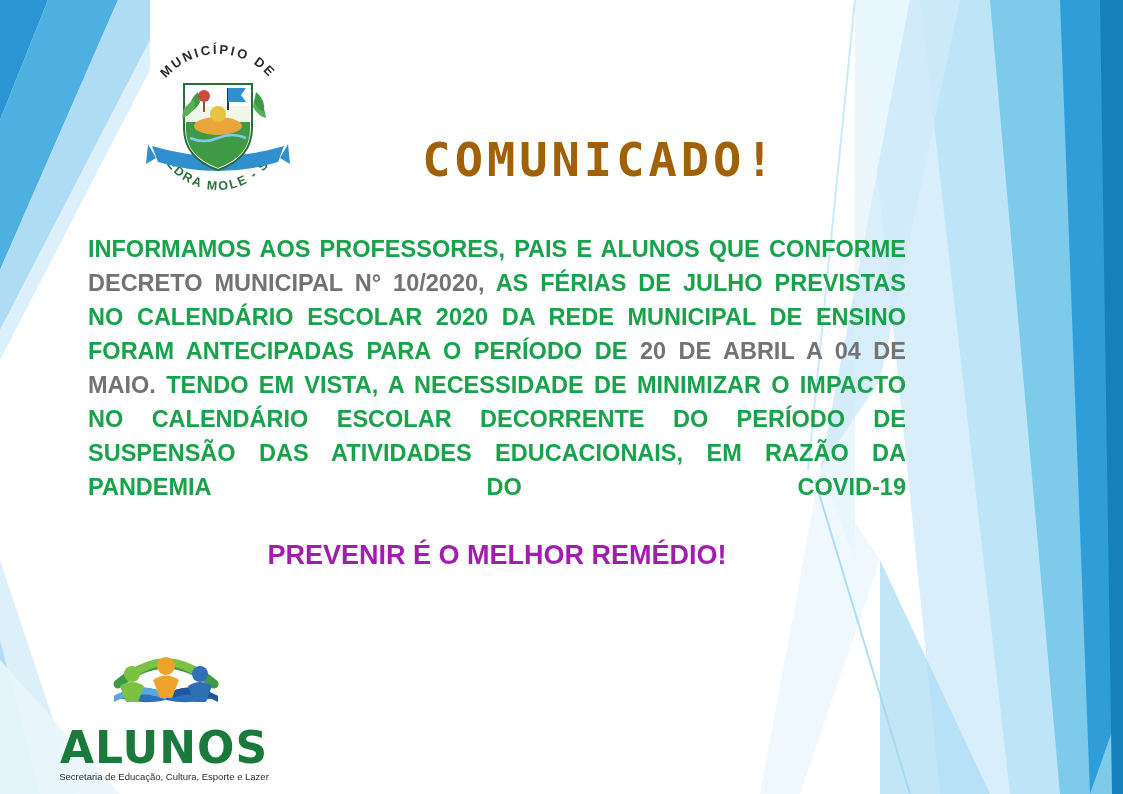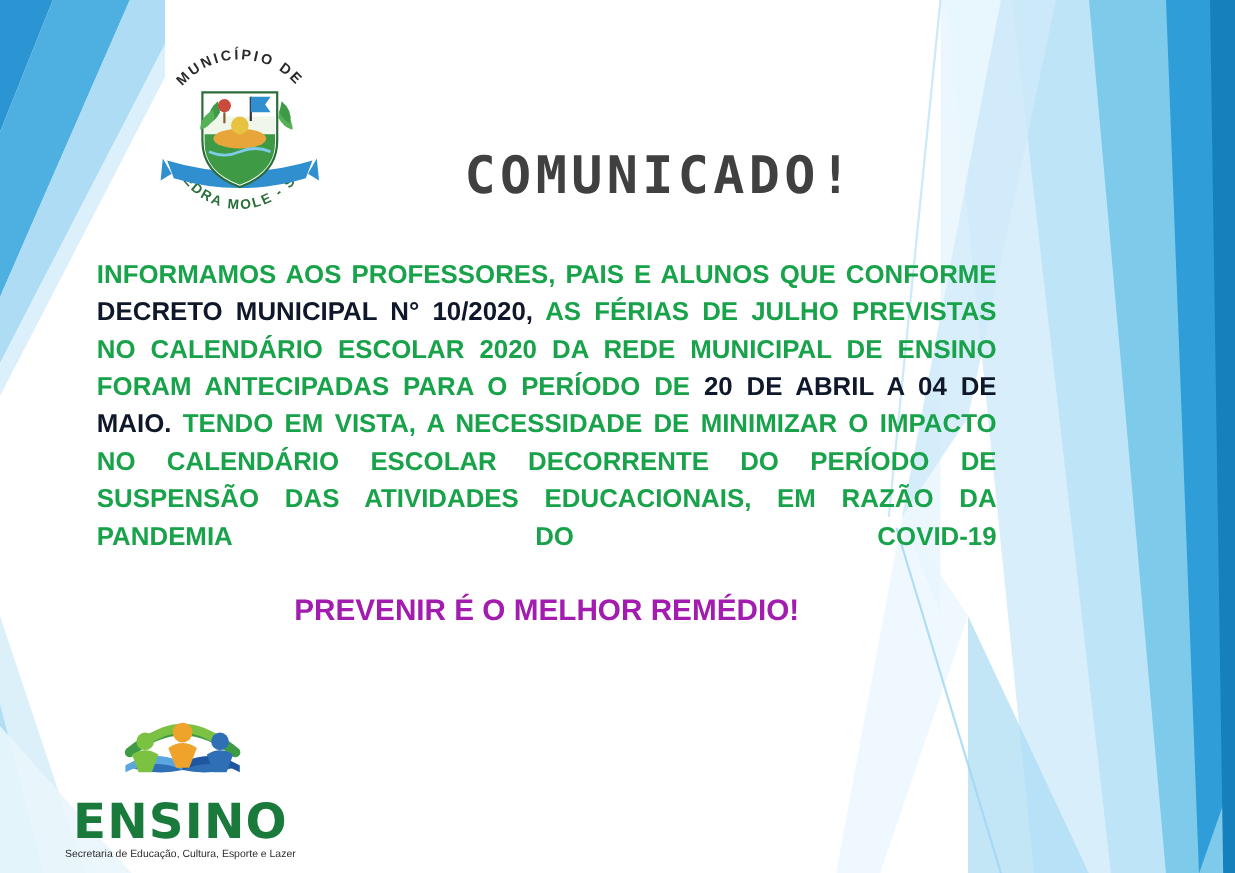--- a/index.html
+++ b/index.html
@@ -38,40 +38,40 @@
   .title {
     position: absolute;
     left: 330px;
     top: 132px;
     width: 540px;
     text-align: center;
     font-family: "DejaVu Sans Mono", monospace;
     font-weight: bold;
     font-size: 47px;
     letter-spacing: 4px;
-    color: #404040;
+    color: #a16207;
     white-space: nowrap;
   }
 
   
   .bodytext {
     position: absolute;
     left: 88px;
     top: 232px;
     width: 818px;
     font-family: "Liberation Sans", sans-serif;
     font-weight: bold;
     font-size: 23.5px;
     line-height: 34px;
     text-align: justify;
     text-align-last: justify;
     color: #18a24a;
     word-spacing: 1px;
   }
-  .bodytext .dark { color: #0f172a; }
+  .bodytext .dark { color: #737373; }
 
   .tagline {
     position: absolute;
     left: 88px;
     top: 540px;
     width: 818px;
     text-align: center;
     font-family: "Liberation Sans", sans-serif;
     font-weight: bold;
     font-size: 27px;
@@ -218,17 +218,17 @@
       </g>
       <g>
         <circle cx="118" cy="26" r="9" fill="#f0a32a"></circle>
         <path d="M105,40 q13,-9 26,0 l-7,18 h-12 z" fill="#f0a32a"></path>
       </g>
       <g>
         <circle cx="152" cy="34" r="8" fill="#2f6fb5"></circle>
         <path d="M140,46 q12,-8 24,0 l-6,16 h-12 z" fill="#2f6fb5"></path>
       </g>
     </svg>
-    <div class="semecel-word">ENSINO</div>
+    <div class="semecel-word">ALUNOS</div>
     <div class="semecel-sub">Secretaria de Educação, Cultura, Esporte e Lazer</div>
   </div>
 
 </div>
 
 </body></html>

